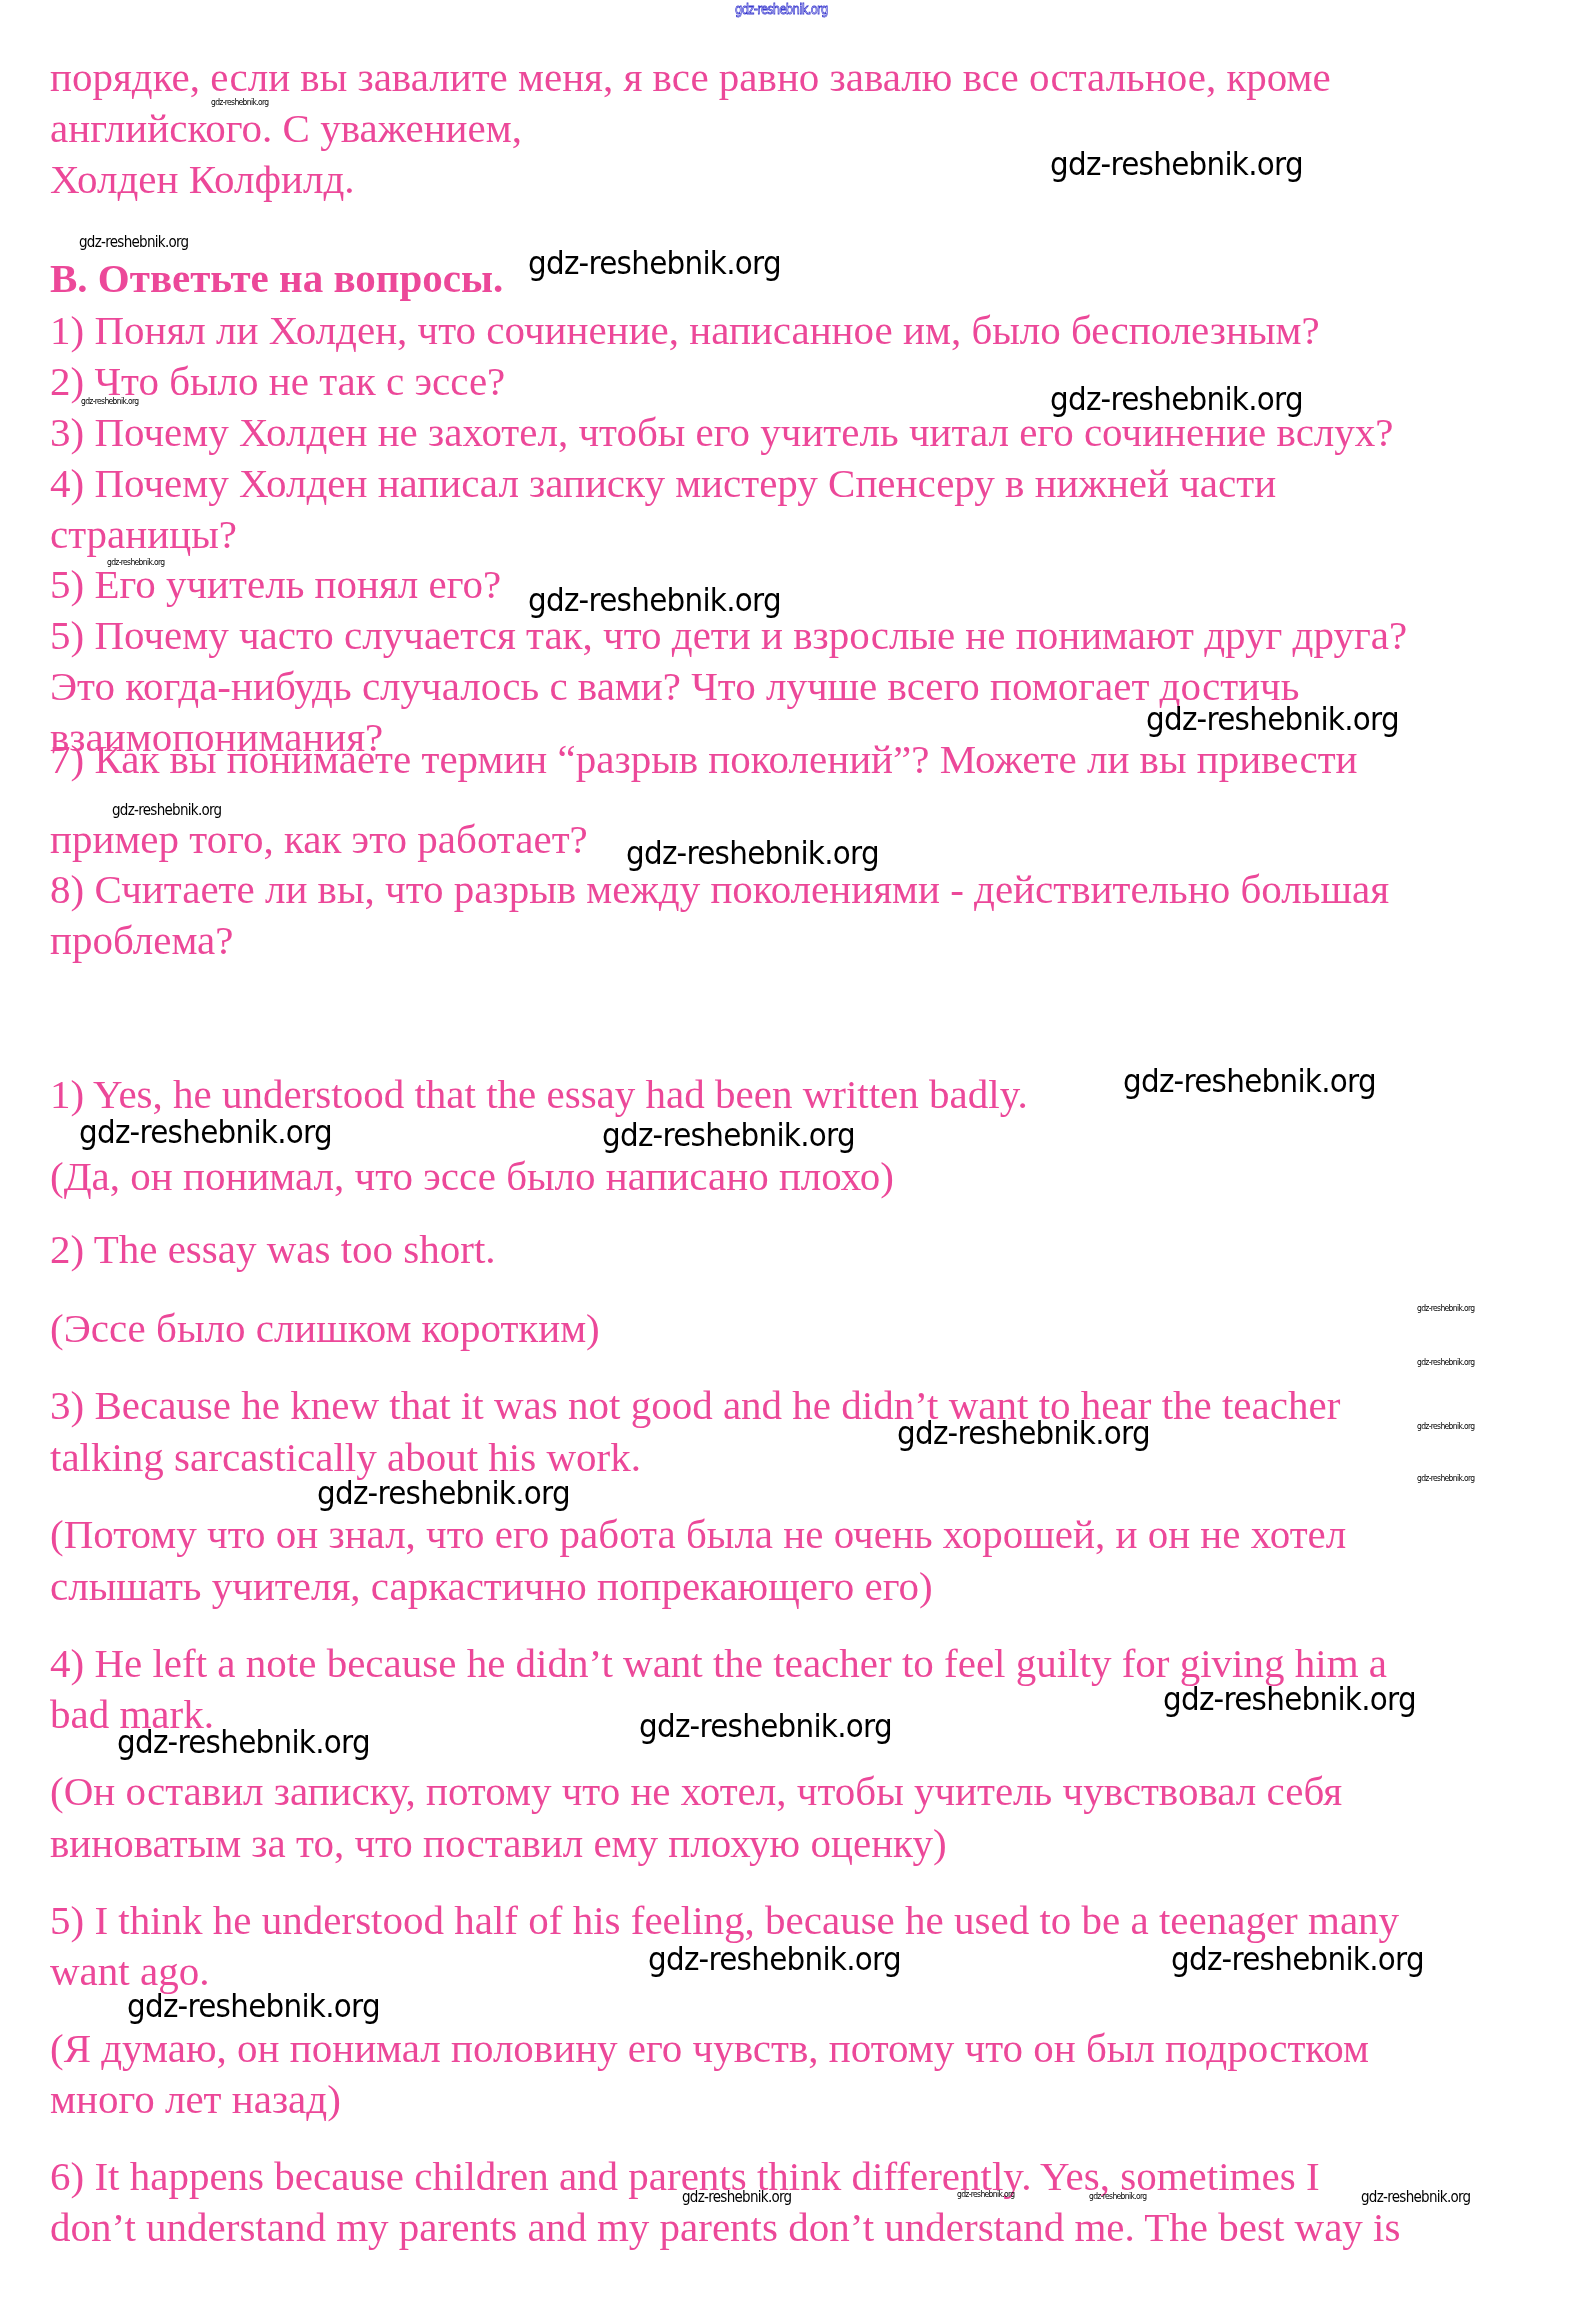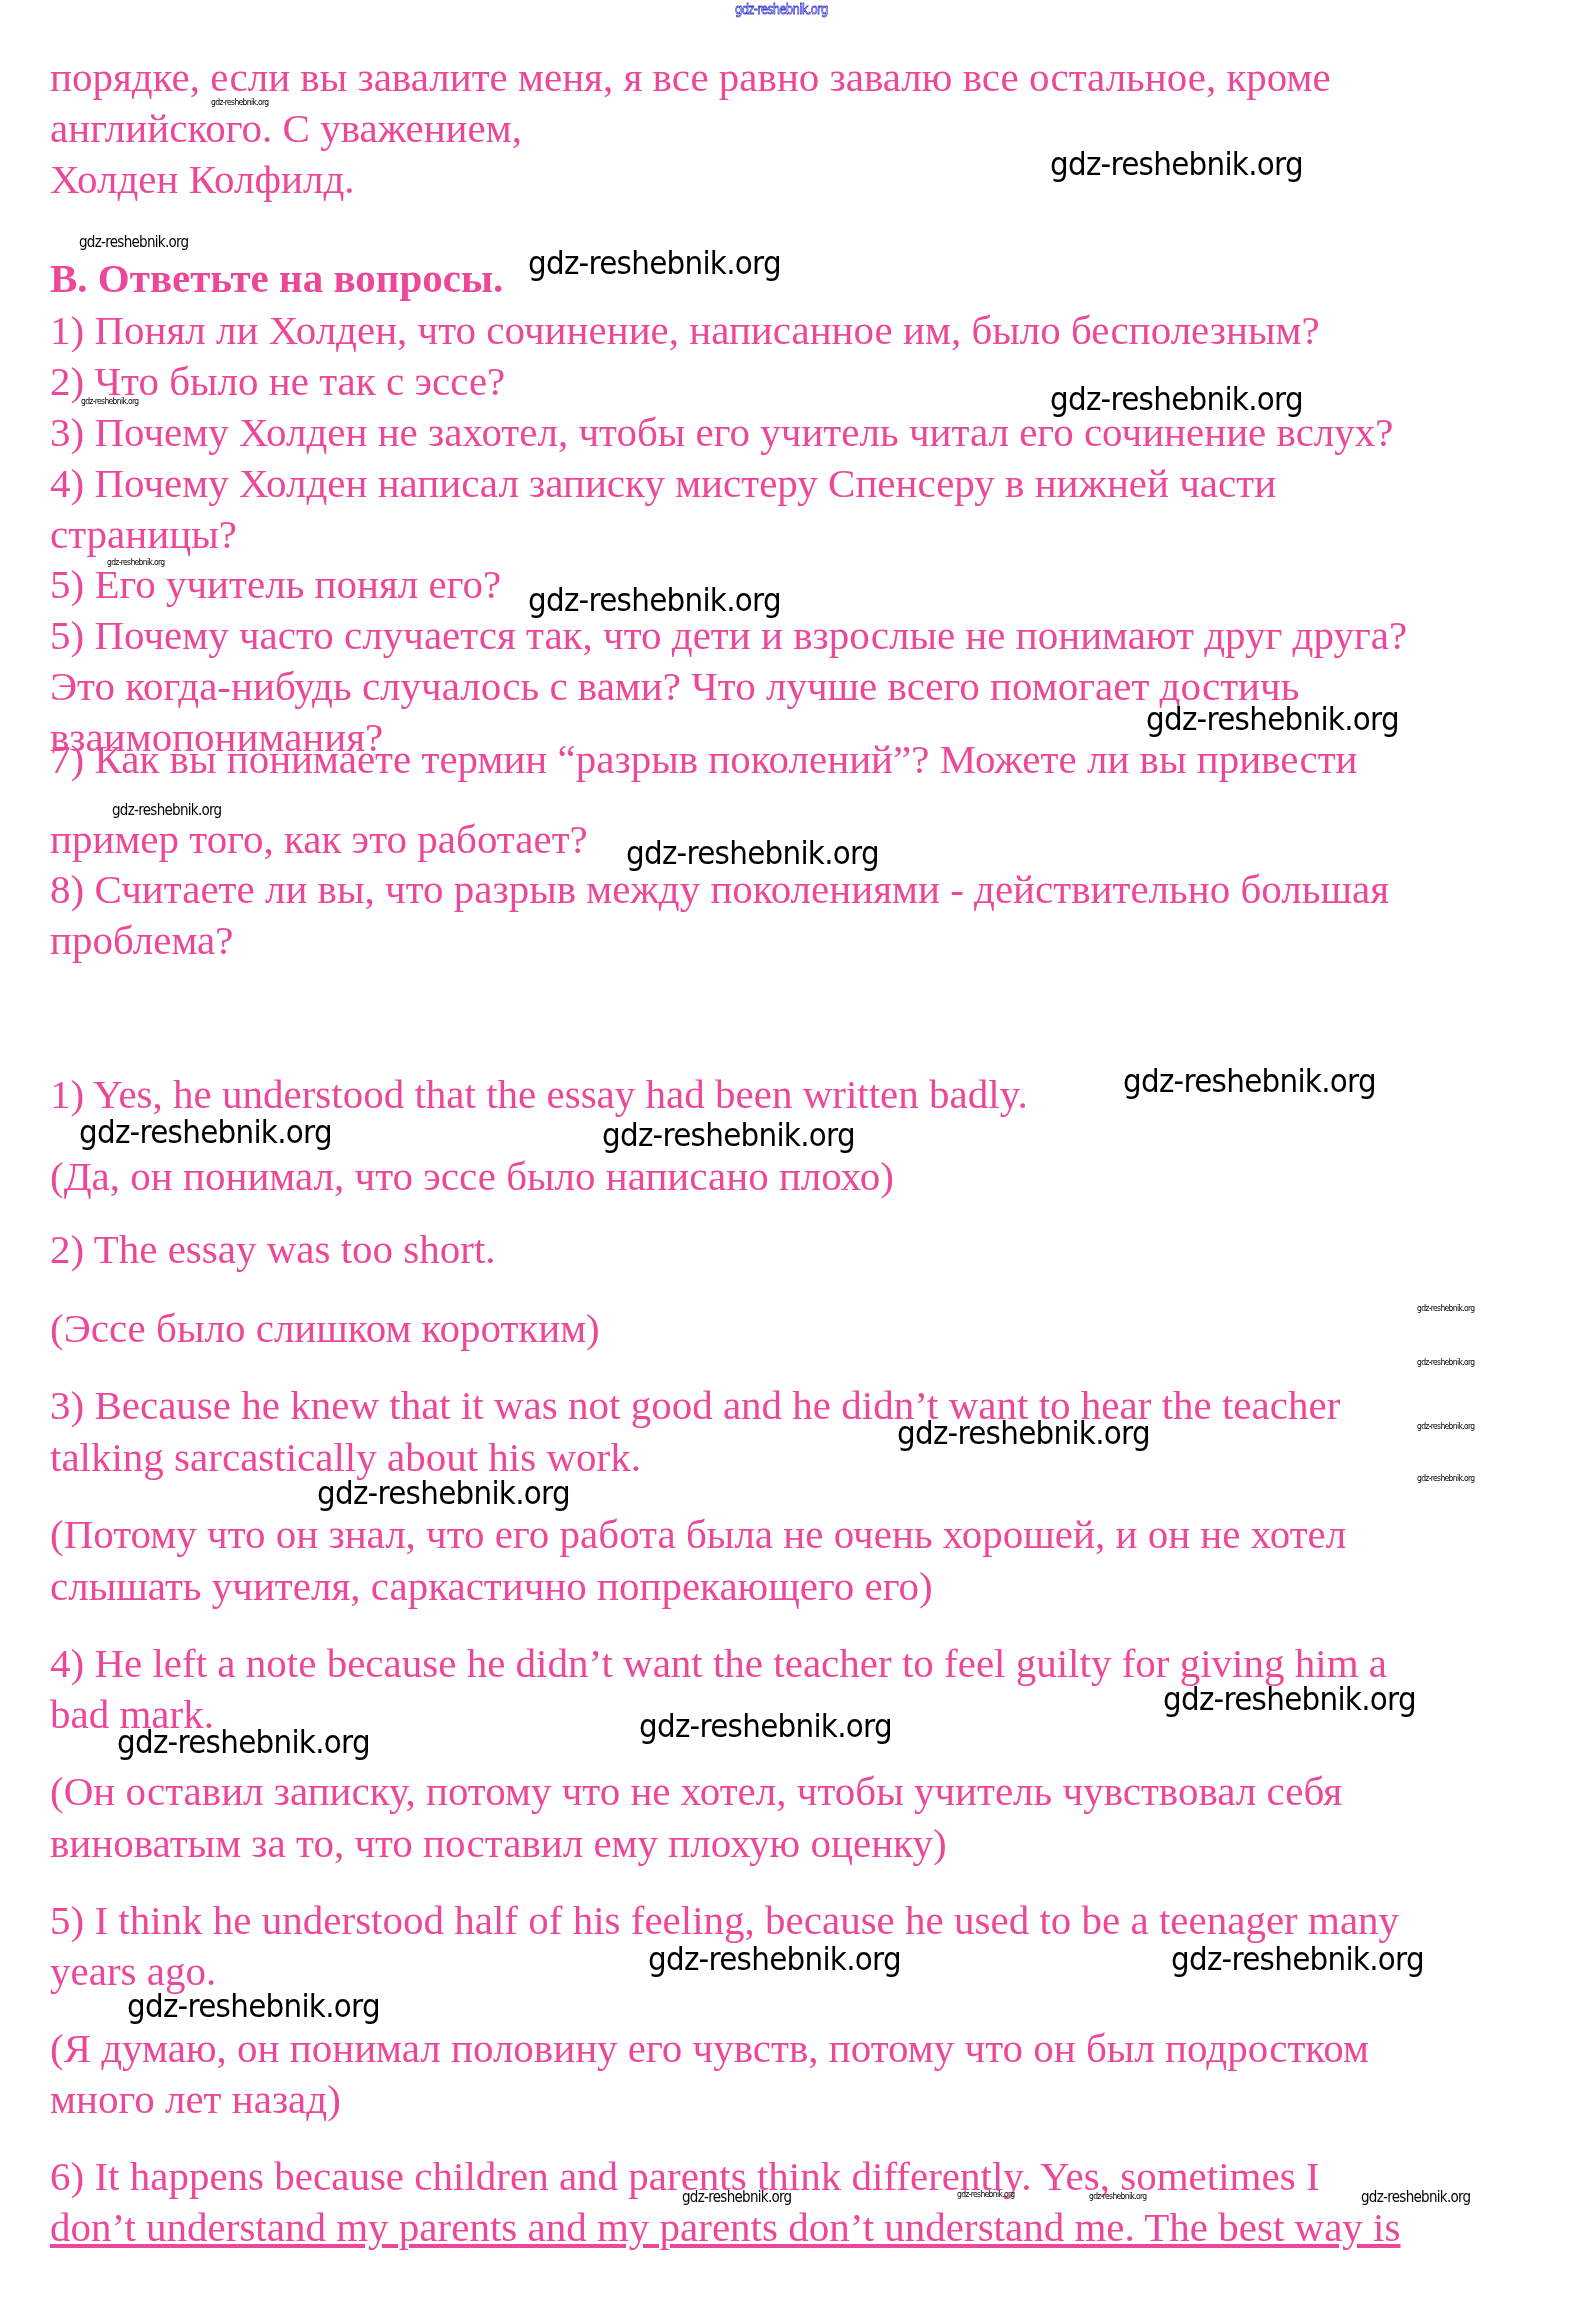--- a/index.html
+++ b/index.html
@@ -70,26 +70,26 @@
 
 <div class="line" style="top:1643px;">4) He left a note because he didn’t want the teacher to feel guilty for giving him a</div>
 <div class="line" style="top:1694px;">bad mark.</div>
 <div class="wm wm-big" style="left:1163px;top:1683px;">gdz-reshebnik.org</div>
 <div class="wm wm-big" style="left:639px;top:1710px;">gdz-reshebnik.org</div>
 <div class="wm wm-big" style="left:117px;top:1726px;">gdz-reshebnik.org</div>
 <div class="line" style="top:1771px;">(Он оставил записку, потому что не хотел, чтобы учитель чувствовал себя</div>
 <div class="line" style="top:1823px;">виноватым за то, что поставил ему плохую оценку)</div>
 
 <div class="line" style="top:1900px;">5) I think he understood half of his feeling, because he used to be a teenager many</div>
-<div class="line" style="top:1951px;">years ago.</div>
+<div class="line" style="top:1951px;">want ago.</div>
 <div class="wm wm-big" style="left:648px;top:1943px;">gdz-reshebnik.org</div>
 <div class="wm wm-big" style="left:1171px;top:1943px;">gdz-reshebnik.org</div>
 <div class="wm wm-big" style="left:127px;top:1990px;">gdz-reshebnik.org</div>
 <div class="line" style="top:2028px;">(Я думаю, он понимал половину его чувств, потому что он был подростком</div>
 <div class="line" style="top:2079px;">много лет назад)</div>
 
 <div class="line" style="top:2156px;">6) It happens because children and parents think differently. Yes, sometimes I</div>
 <div class="wm wm-small" style="left:682px;top:2190px;">gdz-reshebnik.org</div>
 <div class="wm wm-tiny" style="left:957px;top:2190px;">gdz-reshebnik.org</div>
 <div class="wm wm-tiny" style="left:1089px;top:2192px;">gdz-reshebnik.org</div>
 <div class="wm wm-small" style="left:1361px;top:2190px;">gdz-reshebnik.org</div>
-<div class="line" style="top:2207px;text-decoration:underline;">don’t understand my parents and my parents don’t understand me. The best way is</div>
+<div class="line" style="top:2207px;">don’t understand my parents and my parents don’t understand me. The best way is</div>
 
 
 </body></html>

